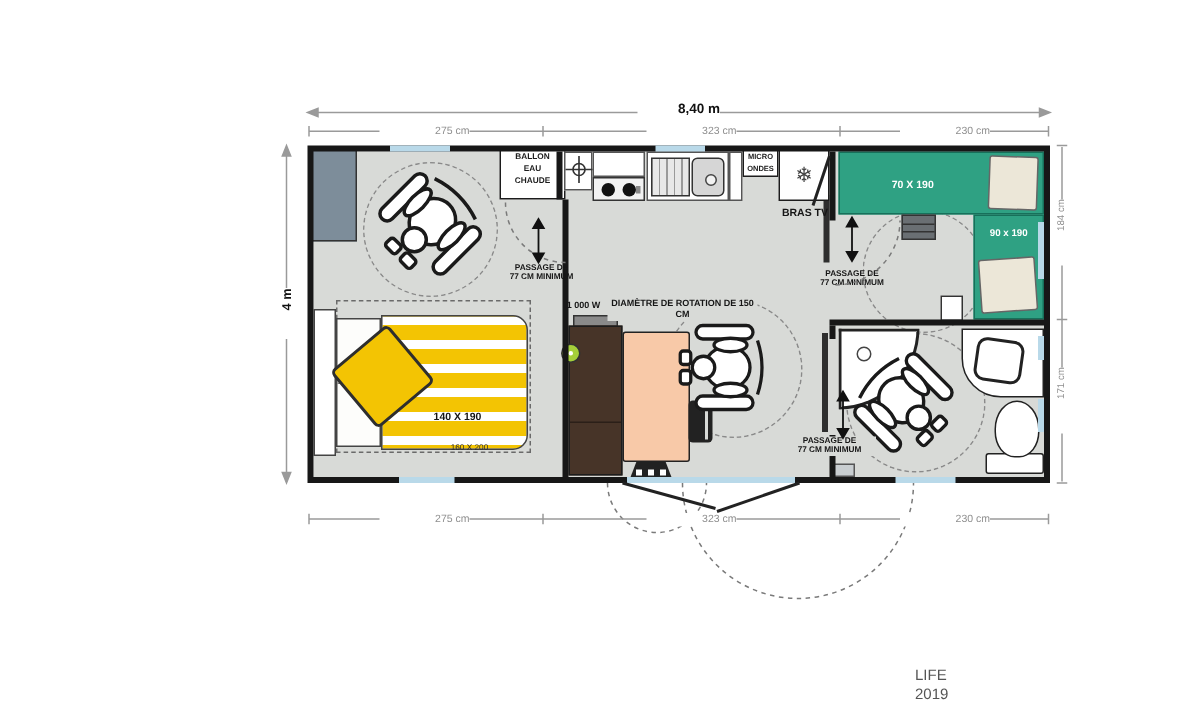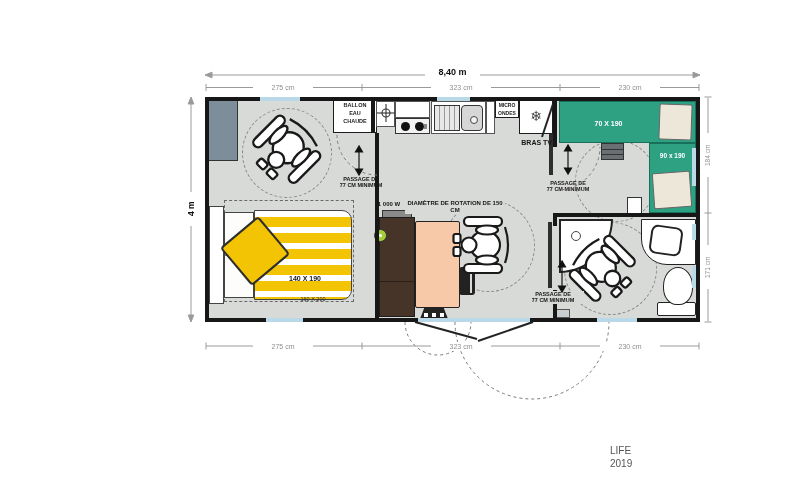--- a/index.html
+++ b/index.html
@@ -5,21 +5,21 @@
   html,body{margin:0;padding:0;background:#fff;}
   #canvas{position:relative;width:796px;height:480px;background:#ffffff;overflow:hidden;
           font-family:"Liberation Sans",sans-serif;color:#1c1c1c;}
   .abs{position:absolute;box-sizing:border-box;}
   .wall{background:#171717;z-index:5;}
   .floor{background:#d8dad7;z-index:1;}
   .win{background:#b9d9e9;z-index:6;}
   .dashcirc{border:1px dashed #8a8a8a;border-radius:50%;z-index:2;}
   .furn{z-index:3;}
   .lbl{z-index:5;font-weight:bold;color:#161616;line-height:1.18;text-align:center;}
-  .chip{z-index:8;background:#fff;color:#8f8f8f;font-size:7px;text-align:center;line-height:1;}
+  .chip{z-index:8;background:#fff;color:#8f8f8f;font-size:7px;text-align:right;line-height:1;}
   .vtext{writing-mode:vertical-rl;transform:rotate(180deg);}
   .whitebox{background:#fff;border:1.5px solid #1c1c1c;z-index:3;}
   .wc{z-index:4;}
   svg{display:block;}
 </style>
 </head>
 <body>
 
 <svg width="0" height="0" style="position:absolute">
   <defs>

